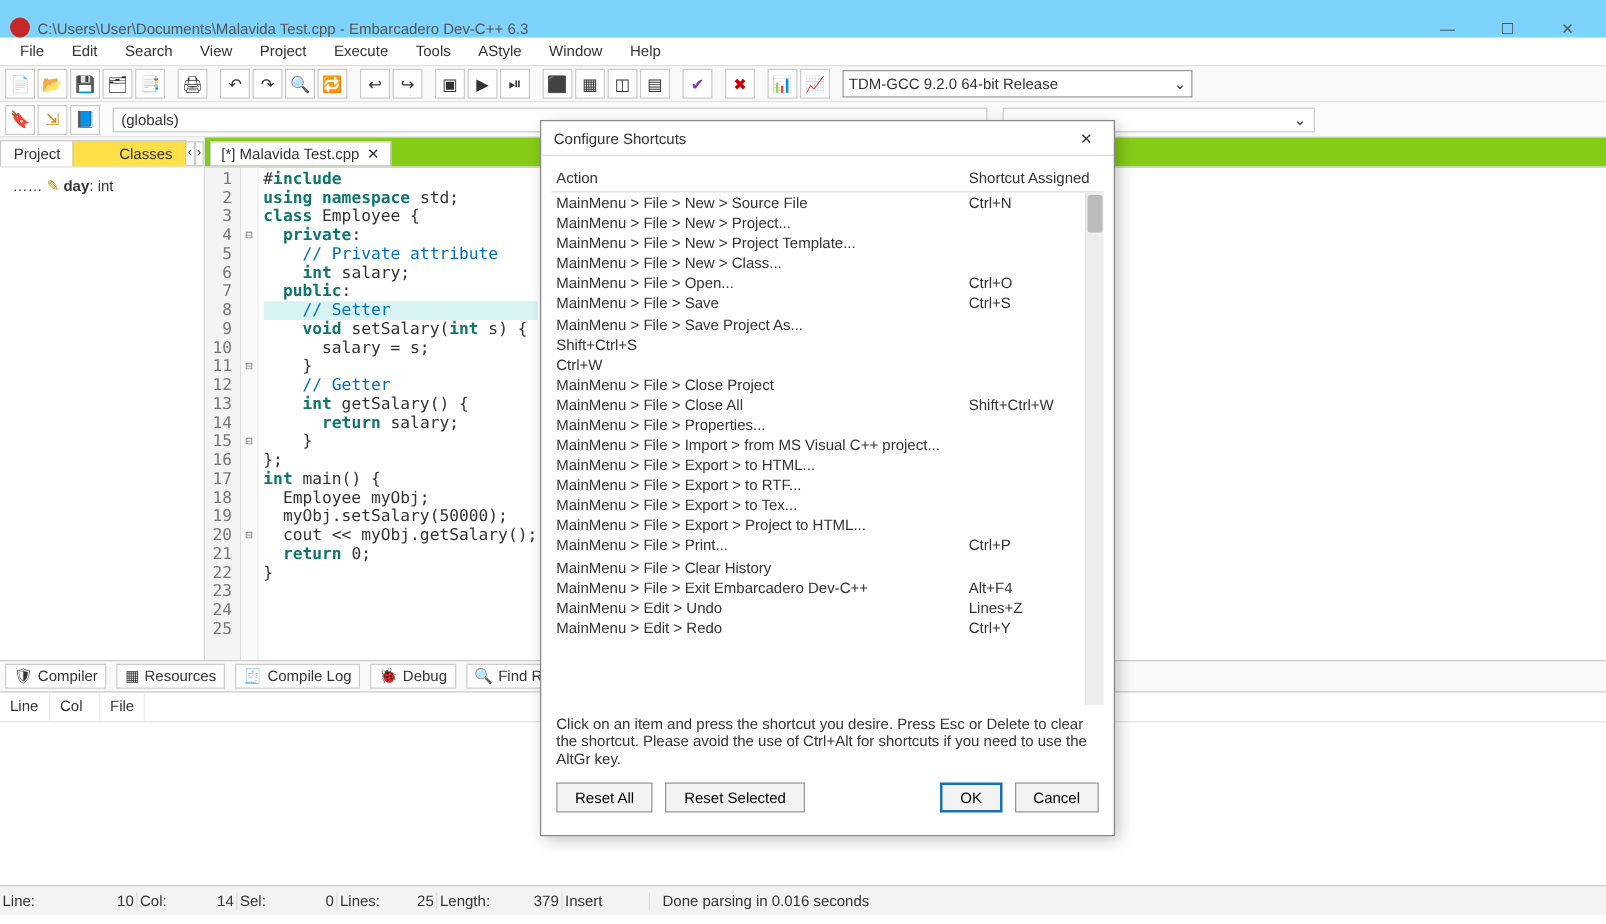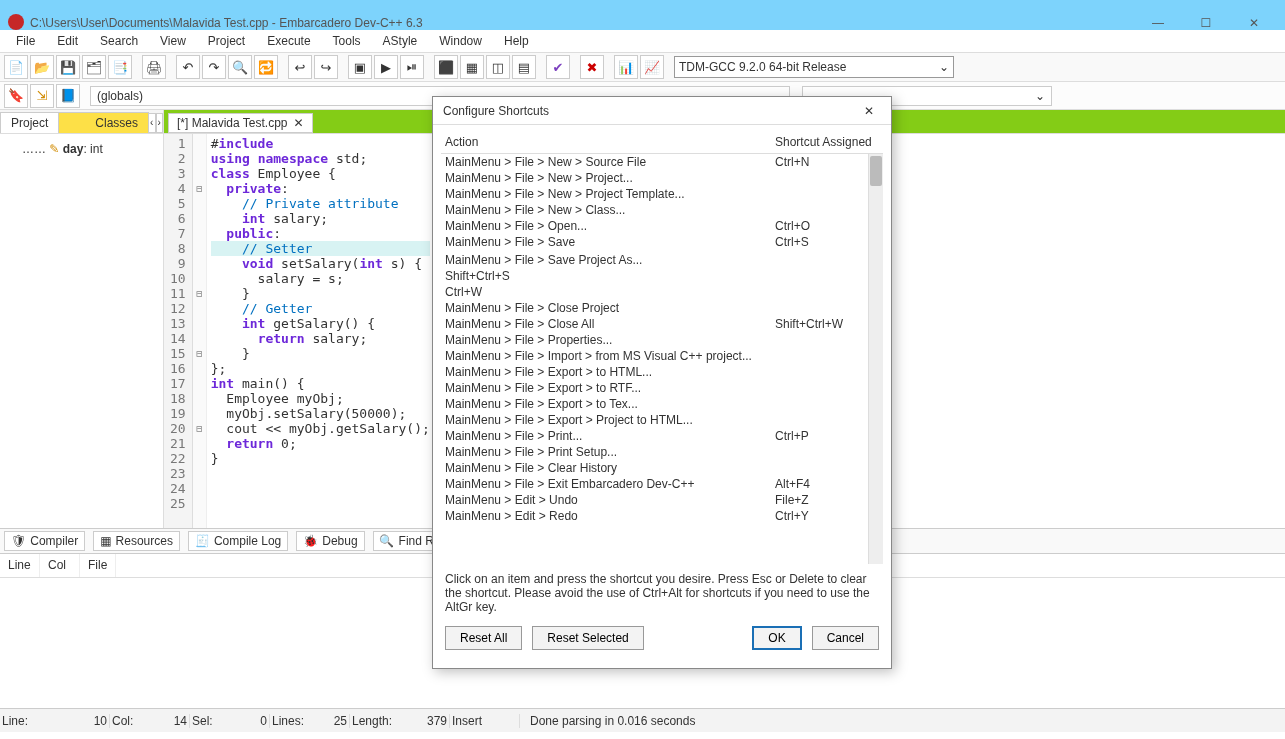--- a/index.html
+++ b/index.html
@@ -16,32 +16,32 @@
 .tbsep { width: 6px; }
 .compiler-select { height: 22px; border: 1px solid #999; width: 280px; padding: 0 4px; font-size: 12px; display: flex; align-items: center; justify-content: space-between; background: #fff; }
 .toolbar2 { height: 28px; border-bottom: 1px solid #ddd; display: flex; align-items: center; padding: 0 4px; gap: 2px; background: #fcfcfc; }
 .globals { flex: 1; max-width: 700px; border: 1px solid #ccc; background: #fff; height: 20px; display: flex; align-items: center; justify-content: space-between; padding: 0 6px; }
 .main { display: flex; height: 418px; }
 .sidepanel { width: 164px; border-right: 1px solid #ddd; }
 .tabs { display: flex; height: 24px; border-bottom: 1px solid #ddd; background: #f5f5f5; align-items: flex-end; }
 .tab { padding: 3px 10px; border: 1px solid #ccc; border-bottom: none; background: #fff; font-size: 12px; margin-right: -1px; }
 .tab.active { background: #fde047; padding-left: 36px; }
 .navbtn { width: 18px; height: 20px; border: 1px solid #ccc; background: #fff; text-align: center; font-size: 10px; line-height: 18px; }
-.tree { padding: 6px 20px; }
+.tree { padding: 6px 8px; }
 .treeitem { font-size: 12px; padding: 2px; }
 .treeitem .bold { font-weight: bold; }
 .editor { flex: 1; display: flex; flex-direction: column; }
 .editor-tabs { height: 24px; display: flex; align-items: flex-end; border-bottom: 1px solid #ddd; padding: 0 4px; background: #84cc16; }
 .editor-tab { border: 1px solid #ccc; padding: 2px 8px; background: #fff; font-size: 12px; display: flex; align-items: center; gap: 6px; }
 .code { flex: 1; overflow: auto; font-family: Consolas, monospace; font-size: 13px; line-height: 15px; display: flex; }
 .gutter { background: #f4f4f4; color: #777; padding: 2px 6px; text-align: right; border-right: 1px solid #ddd; }
 .fold { width: 14px; background: #fafafa; border-right: 1px solid #eee; padding-top: 2px; }
 .fold div { height: 15px; text-align: center; color: #888; font-size: 10px; }
 .codelines { padding: 2px 4px; white-space: pre; }
-.codelines .kw { color: #6d28d9; font-weight: bold; }
+.codelines .kw { color: #0f766e; font-weight: bold; }
 .codelines .cm { color: #0070c0; }
 .codelines .hl { background: #d8f3f3; display: block; }
 .bottom-tabs { height: 26px; border-top: 1px solid #ccc; border-bottom: 1px solid #ccc; display: flex; align-items: center; padding: 0 4px; gap: 8px; background: #f9f9f9; }
 .btab { padding: 2px 6px; border: 1px solid #ccc; background: #fff; display: flex; align-items: center; gap: 4px; font-size: 12px; }
 .compiler-headers { height: 24px; display: flex; border-bottom: 1px solid #ddd; }
 .compiler-headers div { padding: 4px 8px; border-right: 1px solid #eee; font-size: 12px; }
 .compiler-out { height: 130px; background: #fff; }
 .statusbar { height: 24px; border-top: 1px solid #ccc; display: flex; align-items: center; background: #f3f3f3; font-size: 12px; }
 .statusbar .cell { padding: 0 2px; border-right: 1px solid #ddd; display: flex; justify-content: space-between; }
 
@@ -368,34 +368,33 @@
         </div>
         <div class="dlg-row">
           <div class="c1">MainMenu &gt; File &gt; Export &gt; Project to HTML...</div>
           <div class="c2"></div>
         </div>
         <div class="dlg-row">
           <div class="c1">MainMenu &gt; File &gt; Print...</div>
           <div class="c2">Ctrl+P</div>
         </div>
         <div class="dlg-row">
-          <div class="c1">MainMenu &gt; File &gt; Print Setup...</div>
           <div class="c2"></div>
         </div>
         <div class="dlg-row">
           <div class="c1">MainMenu &gt; File &gt; Clear History</div>
           <div class="c2"></div>
         </div>
         <div class="dlg-row">
           <div class="c1">MainMenu &gt; File &gt; Exit Embarcadero Dev-C++</div>
           <div class="c2">Alt+F4</div>
         </div>
         <div class="dlg-row">
           <div class="c1">MainMenu &gt; Edit &gt; Undo</div>
-          <div class="c2">File+Z</div>
+          <div class="c2">Lines+Z</div>
         </div>
         <div class="dlg-row">
           <div class="c1">MainMenu &gt; Edit &gt; Redo</div>
           <div class="c2">Ctrl+Y</div>
         </div>
       </div>
     <div class="dlg-hint">Click on an item and press the shortcut you desire. Press Esc or Delete to clear the shortcut. Please avoid the use of Ctrl+Alt for shortcuts if you need to use the AltGr key.</div>
     <div class="dlg-footer">
       <button class="btn">Reset All</button>
       <button class="btn">Reset Selected</button>

